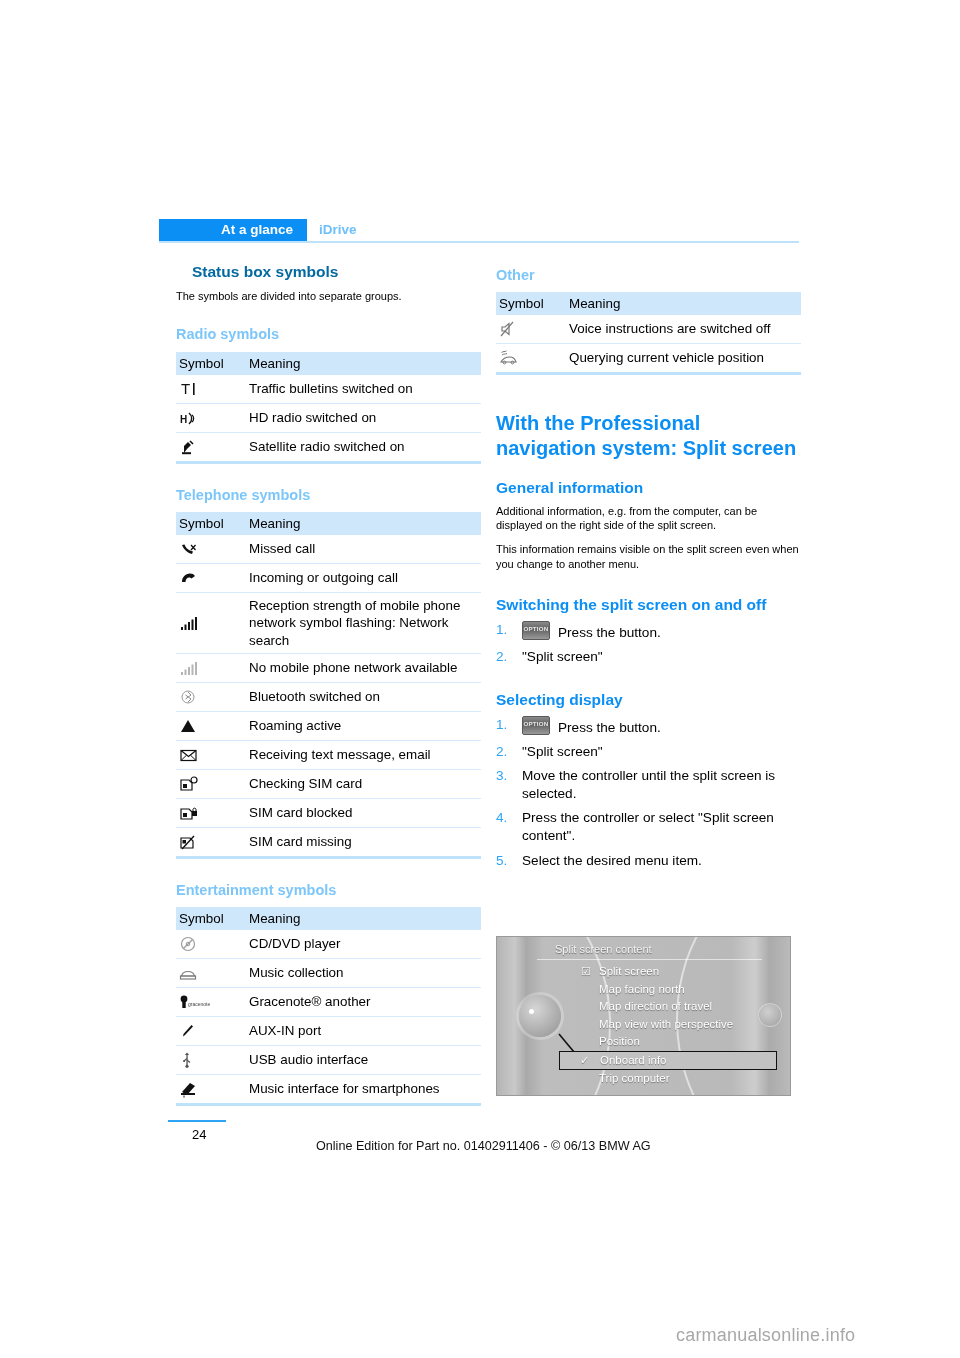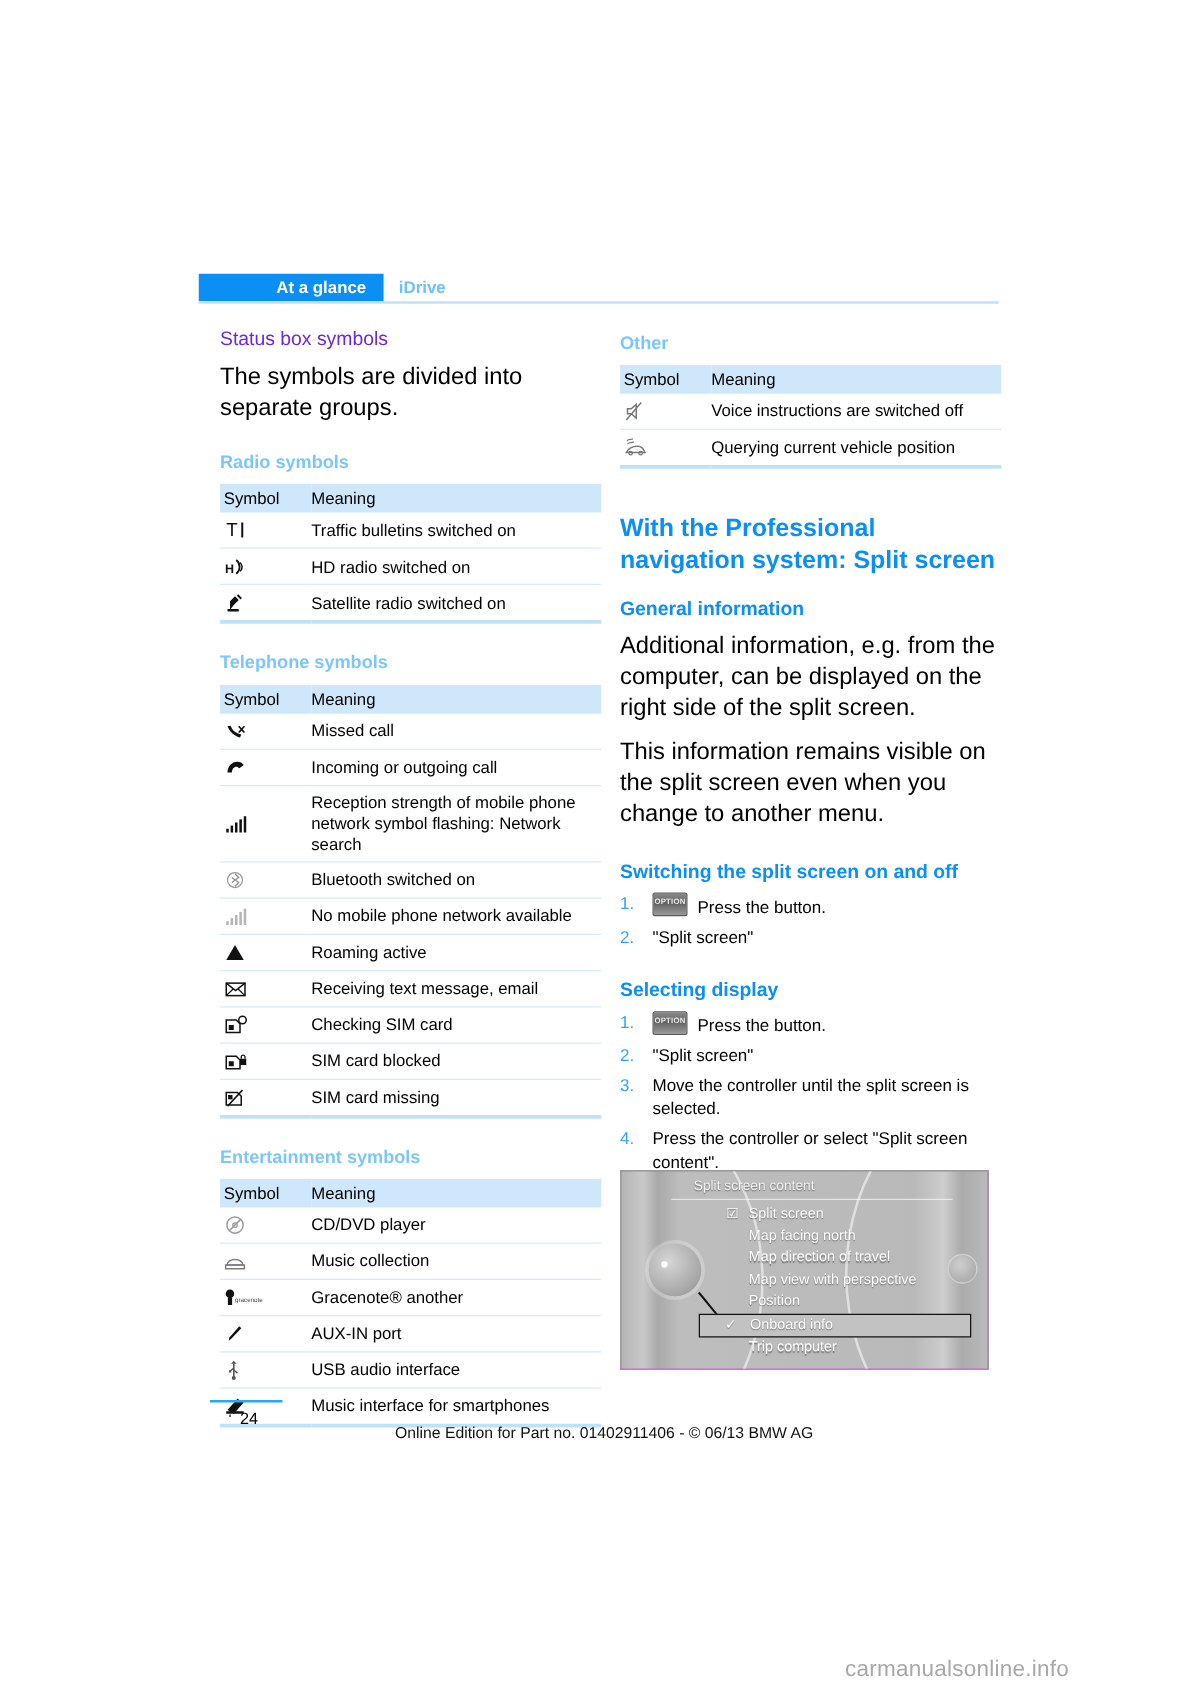--- a/index.html
+++ b/index.html
@@ -72,23 +72,23 @@
     position: absolute;
     top: 262px;
     width: 305px;
   }
   .col-left  { left: 160px; }
   .col-right { left: 480px; }
 
   
   h2.h-main {
     font-size: 15.5px;
-    font-weight: normal;
-    color: #6d28d9;
-    margin: 0 0 7px 0;
+    font-weight: bold;
+    color: #0369a1;
+    margin: 0 0 7px 16px;
     line-height: 1.28;
   }
   h3.h-sub {
     font-size: 14.5px;
     font-weight: bold;
     color: #7cc6fa;
     margin: 22px 0 8px 0;
     line-height: 1.25;
   }
   h2.h-big {
@@ -101,21 +101,21 @@
   h3.h-sec {
     font-size: 15.5px;
     font-weight: bold;
     color: #0b8ff5;
     margin: 0 0 6px 0;
     line-height: 1.28;
   }
   h3.h-sec.spaced { margin-top: 24px; }
 
   p.body {
-    font-size: 19px;
+    font-size: 11px;
     line-height: 1.33;
     margin: 0 0 9px 0;
     color: #000;
   }
   p.body:last-child { margin-bottom: 0; }
 
   
   table.symtable {
     width: 100%;
     border-collapse: collapse;
@@ -447,40 +447,40 @@
                 <rect x="16" y="4" width="2" height="13" fill="#111"></rect>
               </svg>
             </span>
           </td>
           <td>Reception strength of mobile phone network symbol flashing: Network search</td>
         </tr>
         <tr>
           <td class="c-sym">
             <span class="glyph">
               <svg width="34" height="20" viewBox="0 0 34 20">
-                <circle cx="9" cy="10" r="6" fill="none" stroke="#9a9a9a" stroke-width="1"></circle>
-                <path d="M9 5 L12 8 L6.5 12 M9 15 L12 12 L6.5 8" fill="none" stroke="#8d8d8d" stroke-width="1"></path>
-              </svg>
-            </span>
-          </td>
-          <td>Bluetooth switched on</td>
-        </tr>
-        <tr>
-          <td class="c-sym">
-            <span class="glyph">
-              <svg width="34" height="20" viewBox="0 0 34 20">
                 <rect x="2" y="14" width="2" height="3" fill="#b5b5b5"></rect>
                 <rect x="5.5" y="11.5" width="2" height="5.5" fill="#b5b5b5"></rect>
                 <rect x="9" y="9" width="2" height="8" fill="#b5b5b5"></rect>
                 <rect x="12.5" y="6.5" width="2" height="10.5" fill="#b5b5b5"></rect>
                 <rect x="16" y="4" width="2" height="13" fill="#b5b5b5"></rect>
               </svg>
             </span>
           </td>
           <td>No mobile phone network available</td>
+        </tr>
+        <tr>
+          <td class="c-sym">
+            <span class="glyph">
+              <svg width="34" height="20" viewBox="0 0 34 20">
+                <circle cx="9" cy="10" r="6" fill="none" stroke="#9a9a9a" stroke-width="1"></circle>
+                <path d="M9 5 L12 8 L6.5 12 M9 15 L12 12 L6.5 8" fill="none" stroke="#8d8d8d" stroke-width="1"></path>
+              </svg>
+            </span>
+          </td>
+          <td>Bluetooth switched on</td>
         </tr>
         <tr>
           <td class="c-sym">
             <span class="glyph">
               <svg width="34" height="20" viewBox="0 0 34 20">
                 <path d="M9 4 L16 16 L2 16 Z" fill="#111"></path>
               </svg>
             </span>
           </td>
           <td>Roaming active</td>

